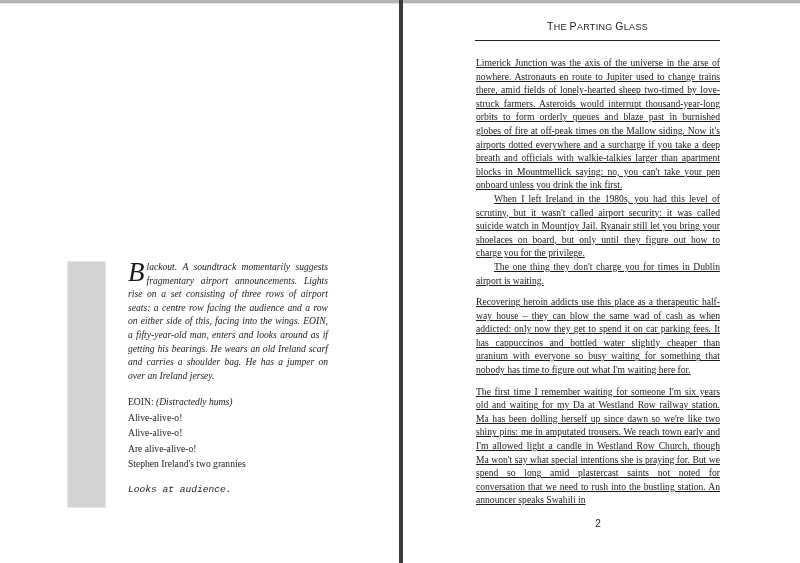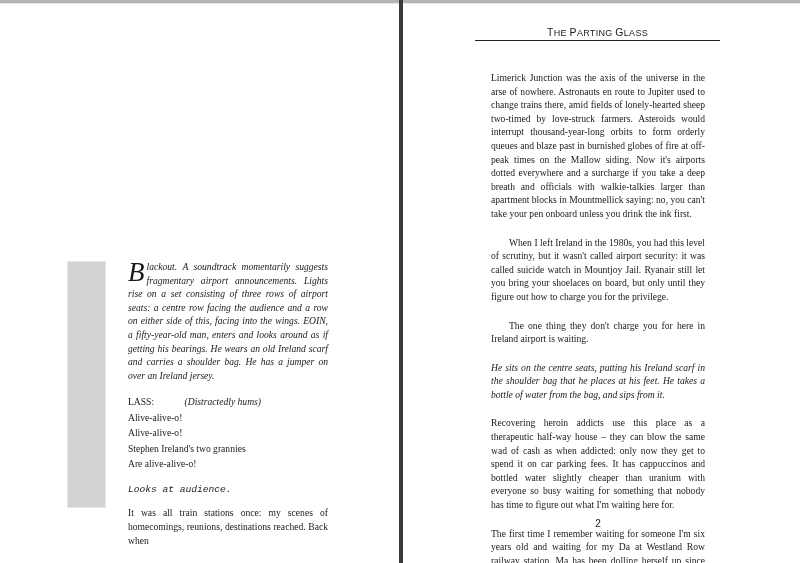--- a/index.html
+++ b/index.html
@@ -16,29 +16,29 @@
 
     .graybar { position: absolute; left: 67px; top: 261px; width: 37px; height: 245px; background: #d2d3d5; border: 1px solid #e6e6e6; }
 
     .leftcol { position: absolute; left: 128px; top: 260px; width: 200px; font-size: 9.6px; line-height: 13.6px; }
     .stage { font-style: italic; text-align: justify; margin: 0; }
     .dropcap { float: left; font-size: 27px; line-height: 22px; margin: 1px 2px 0 0; font-style: italic; }
     .verse { margin: 12px 0 0 0; }
     .verse div { line-height: 15.5px; }
     .looks { font-style: italic; margin: 11px 0 0 0; font-family: Liberation Mono, monospace; }
     .prose { text-align: justify; margin: 10px 0 0 0; }
-    .it { font-style: italic; margin-left: 28px; }
+    .it { font-style: italic; }
 
-    .header { position: absolute; left: 475px; top: 26px; width: 245px; text-align: center;
+    .header { position: absolute; left: 475px; top: 20px; width: 245px; text-align: center;
       font-family: "Liberation Sans", "DejaVu Sans", sans-serif; font-size: 9px; letter-spacing: 0.3px; }
     .header .big { font-size: 10.5px; }
     .rule { position: absolute; left: 475px; top: 40px; width: 245px; height: 1px; background: #222; }
 
     .rightcol { position: absolute; left: 476px; top: 56px; width: 244px; font-size: 9.6px; line-height: 13.6px; }
-    .rightcol p { margin: 15px; text-align: justify; }
+    .rightcol p { margin: 0; text-align: justify; text-decoration: underline; }
     .rightcol .indent { text-indent: 18px; }
     .rightcol .gap { margin-top: 8px; }
     .rightcol .stage2 { font-style: italic; }
 
     .pagenum { position: absolute; left: 588px; top: 518px; width: 20px; text-align: center;
       font-family: "Liberation Sans", "DejaVu Sans", sans-serif; font-size: 10px; }
   </style>
 </head>
 <body>
 
@@ -47,35 +47,33 @@
 
 <div class="page page-left"></div>
 <div class="page page-right"></div>
 <div class="divider"></div>
 
 <div class="graybar"></div>
 
 <div class="leftcol">
   <p class="stage"><span class="dropcap">B</span><span>lackout. A soundtrack momentarily suggests fragmentary airport announcements. Lights rise on a set consisting of three rows of airport seats: a centre row facing the audience and a row on either side of this, facing into the wings. EOIN, a fifty-year-old man, enters and looks around as if getting his bearings. He wears an old Ireland scarf and carries a shoulder bag. He has a jumper on over an Ireland jersey.</span></p>
   <div class="verse">
-    <div><span>LASS:</span> <span class="it">(Distractedly hums)</span></div>
+    <div><span>EOIN:</span> <span class="it">(Distractedly hums)</span></div>
     <div>Alive-alive-o!</div>
     <div>Alive-alive-o!</div>
+    <div>Are alive-alive-o!</div>
     <div>Stephen Ireland's two grannies</div>
-    <div>Are alive-alive-o!</div>
   </div>
   <p class="looks">Looks at audience.</p>
-  <p class="prose">It was all train stations once: my scenes of homecomings, reunions, destinations reached. Back when</p>
 </div>
 
 <div class="header"><span class="big">T</span><span>HE </span><span class="big">P</span><span>ARTING </span><span class="big">G</span><span>LASS</span></div>
 <div class="rule"></div>
 
 <div class="rightcol">
   <p>Limerick Junction was the axis of the universe in the arse of nowhere. Astronauts en route to Jupiter used to change trains there, amid fields of lonely-hearted sheep two-timed by love-struck farmers. Asteroids would interrupt thousand-year-long orbits to form orderly queues and blaze past in burnished globes of fire at off-peak times on the Mallow siding. Now it's airports dotted everywhere and a surcharge if you take a deep breath and officials with walkie-talkies larger than apartment blocks in Mountmellick saying: no, you can't take your pen onboard unless you drink the ink first.</p>
   <p class="indent">When I left Ireland in the 1980s, you had this level of scrutiny, but it wasn't called airport security: it was called suicide watch in Mountjoy Jail. Ryanair still let you bring your shoelaces on board, but only until they figure out how to charge you for the privilege.</p>
-  <p class="indent">The one thing they don't charge you for here in Ireland airport is waiting.</p>
-  <p class="stage2 gap">He sits on the centre seats, putting his Ireland scarf in the shoulder bag that he places at his feet. He takes a bottle of water from the bag, and sips from it.</p>
+  <p class="indent">The one thing they don't charge you for times in Dublin airport is waiting.</p>
   <p class="gap">Recovering heroin addicts use this place as a therapeutic half-way house – they can blow the same wad of cash as when addicted: only now they get to spend it on car parking fees. It has cappuccinos and bottled water slightly cheaper than uranium with everyone so busy waiting for something that nobody has time to figure out what I'm waiting here for.</p>
   <p class="gap">The first time I remember waiting for someone I'm six years old and waiting for my Da at Westland Row railway station. Ma has been dolling herself up since dawn so we're like two shiny pins: me in amputated trousers. We reach town early and I'm allowed light a candle in Westland Row Church, though Ma won't say what special intentions she is praying for. But we spend so long amid plastercast saints not noted for conversation that we need to rush into the bustling station. An announcer speaks Swahili in</p>
 </div>
 
 <div class="pagenum">2</div>
 
 </body></html>

